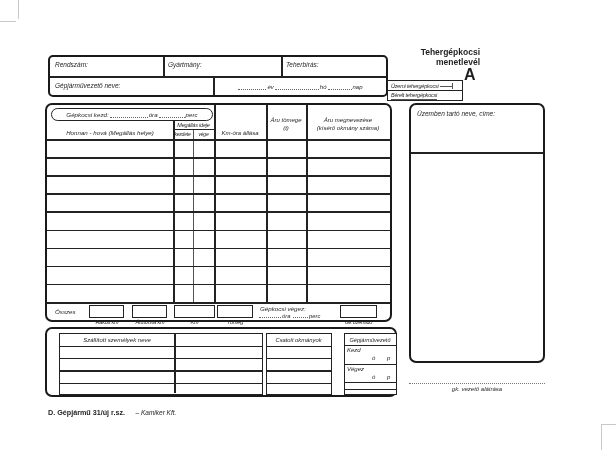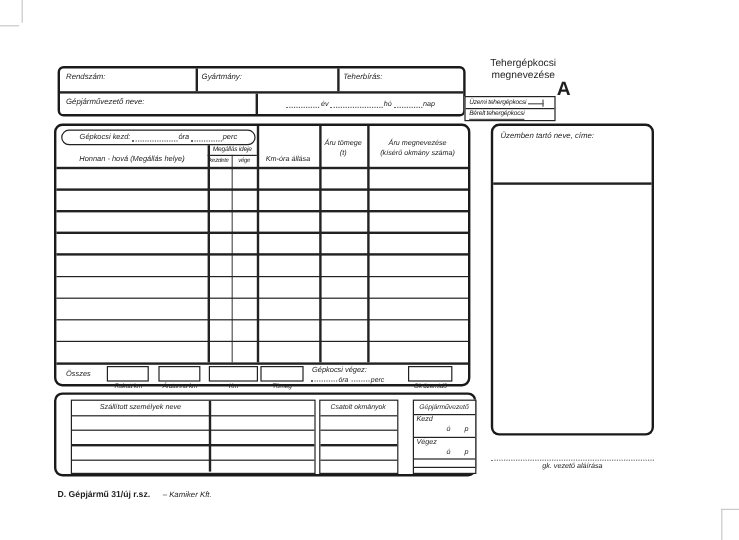--- a/index.html
+++ b/index.html
@@ -42,23 +42,23 @@
     <div class="abs it" style="left:163px; top:22px; width:174px; height:16px; display:flex; align-items:center; justify-content:center; font-size:6px;">
       <span class="ld" style="width:28px;"></span>
         <span>év</span>
       <span class="ld" style="width:44px;"></span>
         <span>hó</span>
       <span class="ld" style="width:24px;"></span>
         <span>nap</span>
     </div>
   </div>
 
-  <div class="abs ctr" style="left:392px; top:47px; width:88px; font-size:8.5px; font-weight:normal; line-height:10px;">
+  <div class="abs ctr" style="left:392px; top:47px; width:88px; font-size:8.5px; font-weight:bold; line-height:10px;text-align:right;">
     <div>Tehergépkocsi</div>
-    <div>megnevezése</div>
+    <div>menetlevél</div>
   </div>
   <div class="abs" style="left:464px; top:66px; font-size:16px; font-weight:bold;">A</div>
 
   <div class="bx" style="left:387px; top:80px; width:76px; height:21px;">
     <div class="hl" style="top:8.8px; height:1px;"></div>
     <div class="lbl tiny" style="left:3px; top:1.5px;">Üzemi tehergépkocsi</div>
     <div class="hl" style="left:52px; right:auto; top:5px; width:13px; height:1px; background:#555;"></div>
     <div class="vl thin" style="left:64px; top:1.5px; height:6px;"></div>
     <div class="lbl tiny" style="left:3px; top:11px; border-bottom:1px solid #555; padding-bottom:0.5px;">Bérelt tehergépkocsi</div>
   </div>

